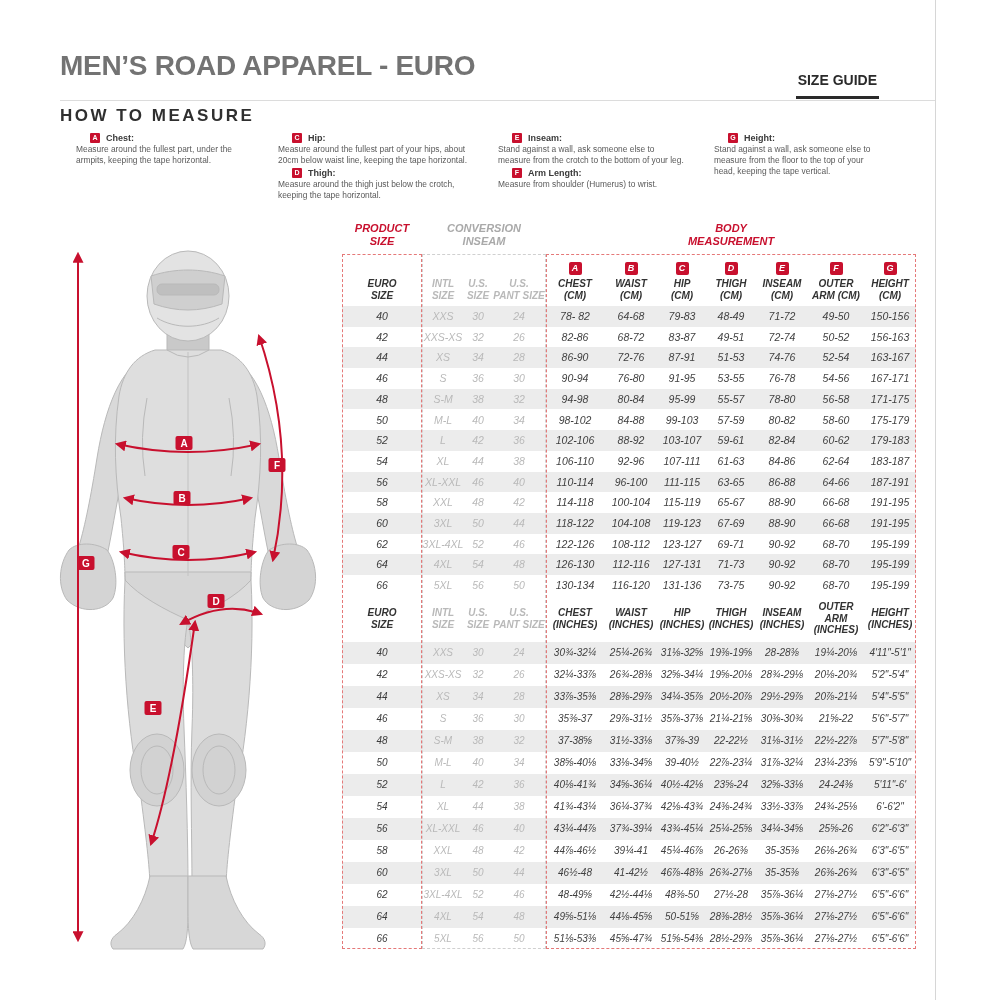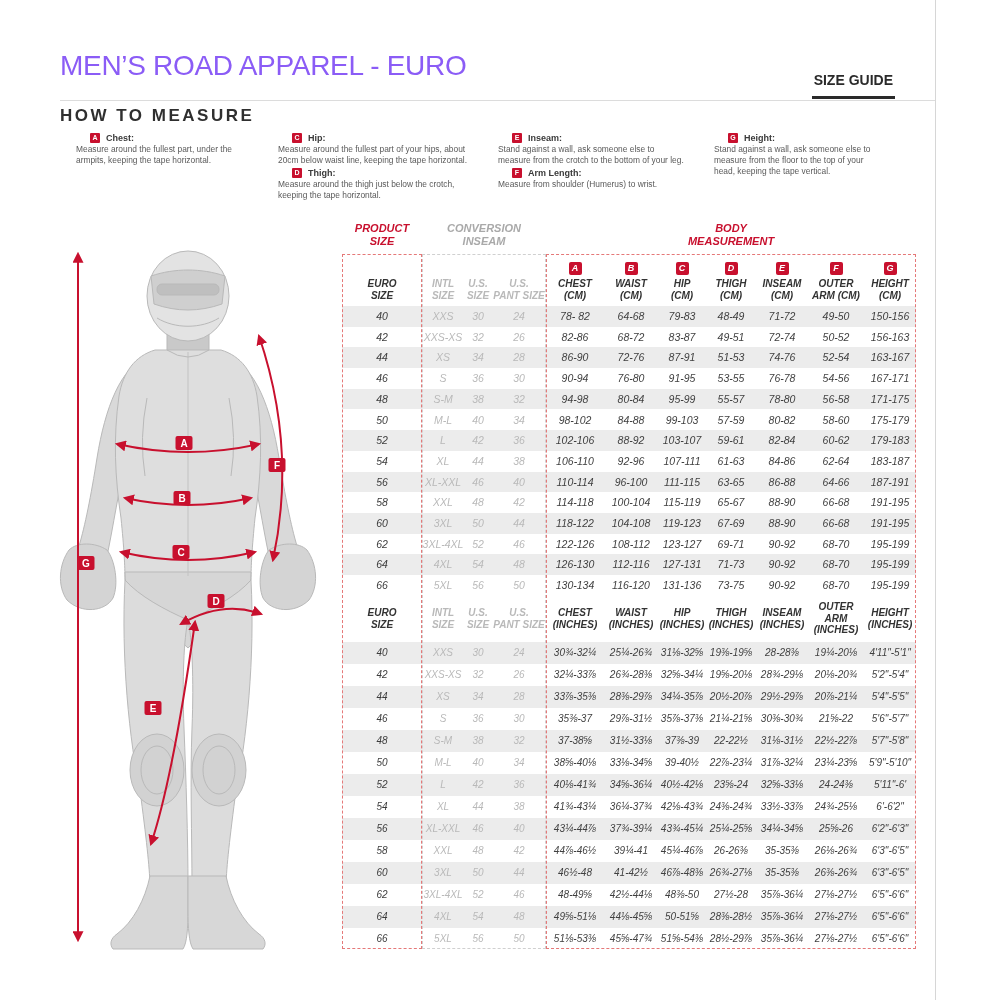--- a/index.html
+++ b/index.html
@@ -3,22 +3,22 @@
 <meta charset="utf-8">
 <style>
   * { margin:0; padding:0; box-sizing:border-box; }
   html,body { background:#ffffff; }
   body { font-family:"Liberation Sans", sans-serif; color:#3f3f3f; }
   .page { position:relative; width:1000px; height:1000px; background:#fff; overflow:hidden; }
 
   .vline { position:absolute; left:935px; top:0; width:1px; height:1000px; background:#d6d6d6; }
   .hr-line { position:absolute; left:60px; top:100px; width:875px; height:1px; background:#dcdcdc; }
 
-  .title { position:absolute; left:60px; top:50px; font-size:28px; font-weight:normal; letter-spacing:-0.3px; color:#8b5cf6; }
-  .size-guide { position:absolute; right:105px; top:72px; font-size:14px; font-weight:bold; color:#2a2a2a; border-bottom:3px solid #2a2a2a; padding:0 2px 8px 2px; }
+  .title { position:absolute; left:60px; top:50px; font-size:28px; font-weight:bold; letter-spacing:-0.3px; color:#737373; }
+  .size-guide { position:absolute; right:121px; top:72px; font-size:14px; font-weight:bold; color:#2a2a2a; border-bottom:3px solid #2a2a2a; padding:0 2px 8px 2px; }
 
   .htm-heading { position:absolute; left:60px; top:106px; font-size:17px; font-weight:bold; letter-spacing:2.5px; color:#2f2f2f;text-align:right; }
 
   .measure-grid { position:absolute; left:60px; top:133px; width:840px; display:flex; }
   .m-col { flex:0 0 auto; }
   .m-col1 { width:202px; } .m-col2 { width:220px; } .m-col3 { width:216px; } .m-col4 { width:200px; }
   .mi { margin-bottom:2px; }
   .mi-head { display:flex; margin-bottom:1px;margin-left:30px; }
   .mbox { display:inline-block; width:10px; height:10px; background:#c8102e; color:#fff; font-size:7px; font-weight:bold; line-height:10px; text-align:center; border-radius:1px; margin-right:6px; flex:0 0 auto; }
   .mi-name { font-size:9px; font-weight:bold; color:#3a3a3a; }

